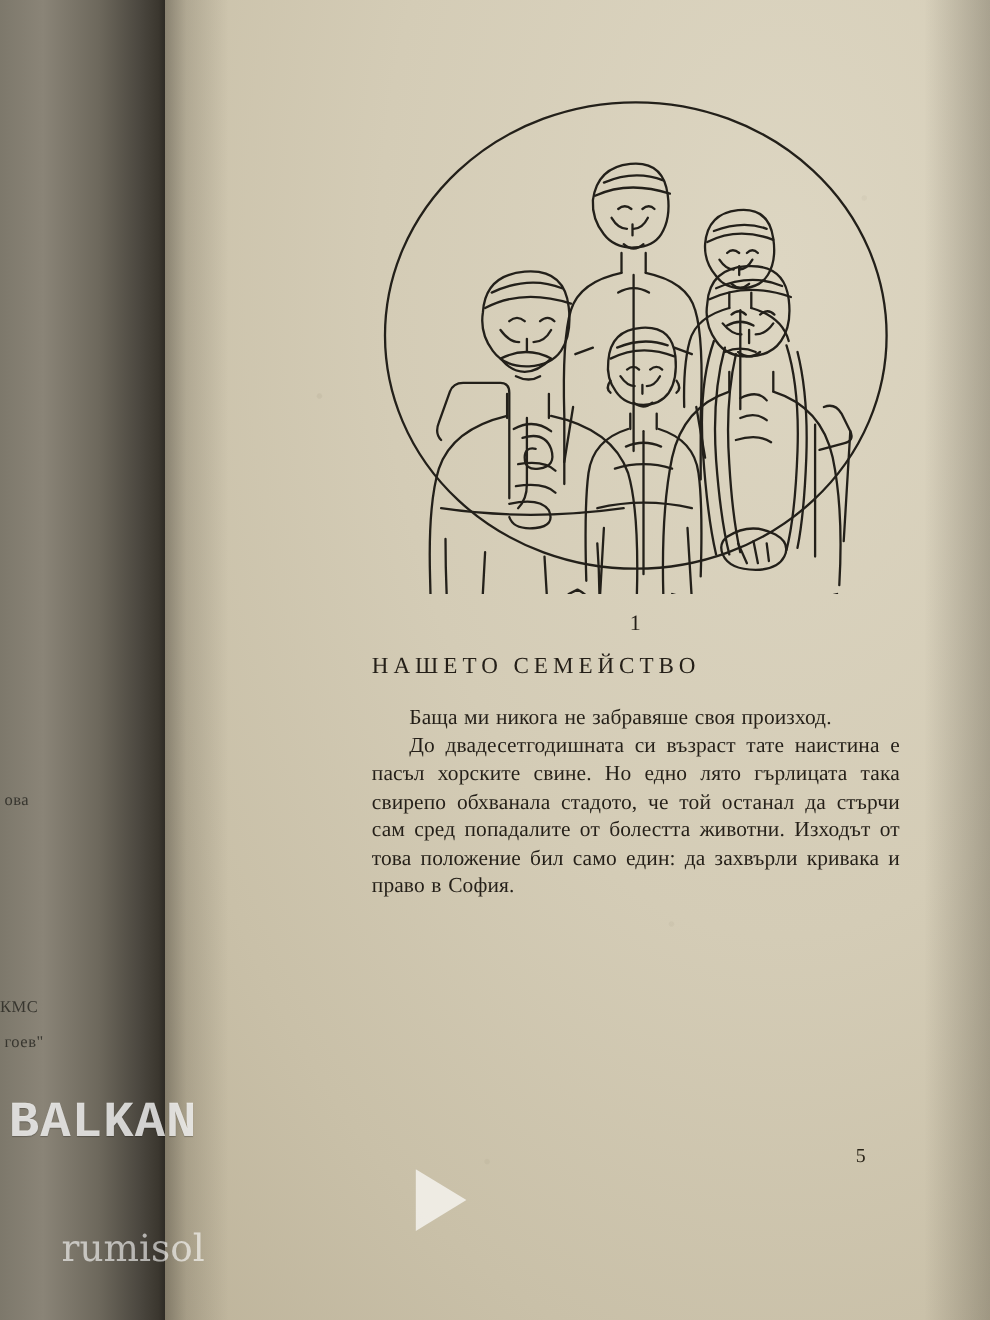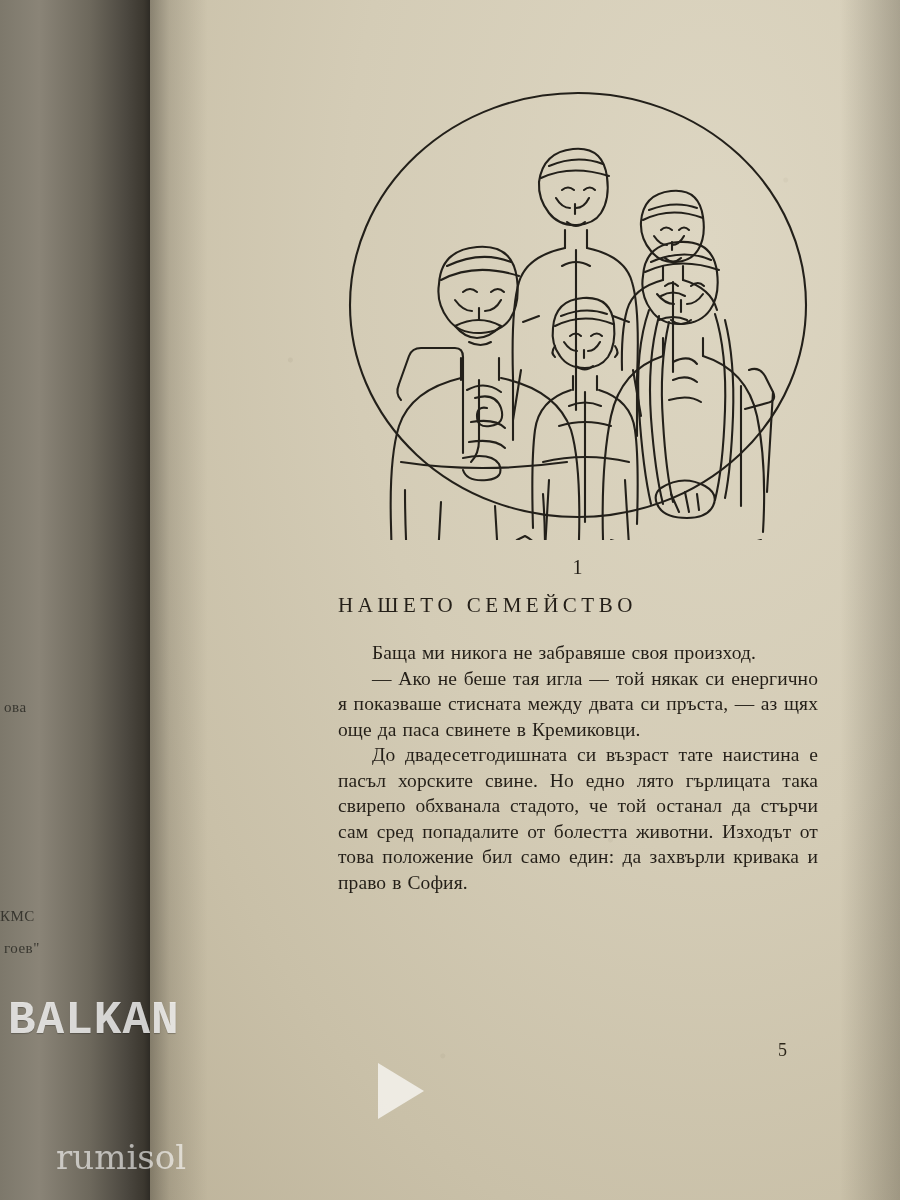--- a/index.html
+++ b/index.html
@@ -142,21 +142,20 @@
     font-size: 74px;
     color: rgba(255,255,255,0.72);
     letter-spacing: -1px;
   }
   .wm-rumisol {
     position: absolute;
     left: 56px; top: 130px;
     font-family: "DejaVu Serif", serif;
     font-size: 34px;
     color: rgba(255,255,255,0.60);
-    margin-top: 22px;
   }
   .wm-play {
     position: absolute;
     left: 378px; top: 78px;
     width: 0; height: 0;
     border-left: 46px solid rgba(255,255,255,0.68);
     border-top: 28px solid transparent;
     border-bottom: 28px solid transparent;
   }
 </style>
@@ -277,29 +276,28 @@
           <path d="M206 410 l-4 70 M282 410 l4 66"></path>
         </g>
       </svg>
     </div>
 
     <div class="text-col">
       <div class="chapter-num">1</div>
       <div class="chapter-title">НАШЕТО СЕМЕЙСТВО</div>
 
       <p class="body-par">Баща ми никога не забравяше своя произход.</p>
-      <p class="body-par">— Ако не беше тая игла — той някак си енергично я показваше стисната между двата си пръста, — аз щях още да паса свинете в Кремиковци.</p>
       <p class="body-par">До двадесетгодишната си възраст тате наистина е пасъл хорските свине. Но едно лято гърлицата така свирепо обхванала стадото, че той останал да стърчи сам сред попадалите от болестта животни. Изходът от това положение бил само един: да захвърли кривака и право в София.</p>
     </div>
 
     <div class="page-number">5</div>
   </div>
 
   <div class="left-gutter">
-    <div class="left-page-text" style="top:699px;left:4px;">ова</div>
+    <div class="left-page-text" style="top:720px;left:4px;">ова</div>
     <div class="left-page-text" style="top:908px;left:0px;">КМС</div>
     <div class="left-page-text" style="top:940px;left:4px;">гоев"</div>
   </div>
 
   <div class="watermark">
     <div class="wm-balkan">BALKAN</div>
     <div class="wm-rumisol">rumisol</div>
     <div class="wm-play"></div>
   </div>
 

